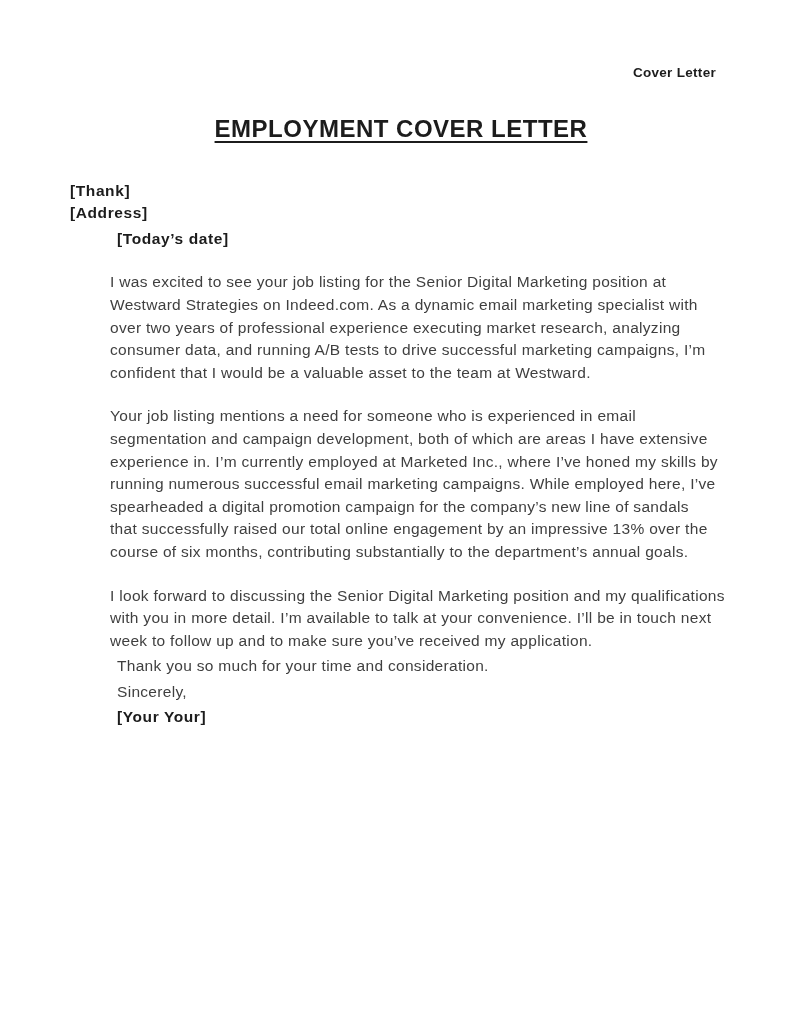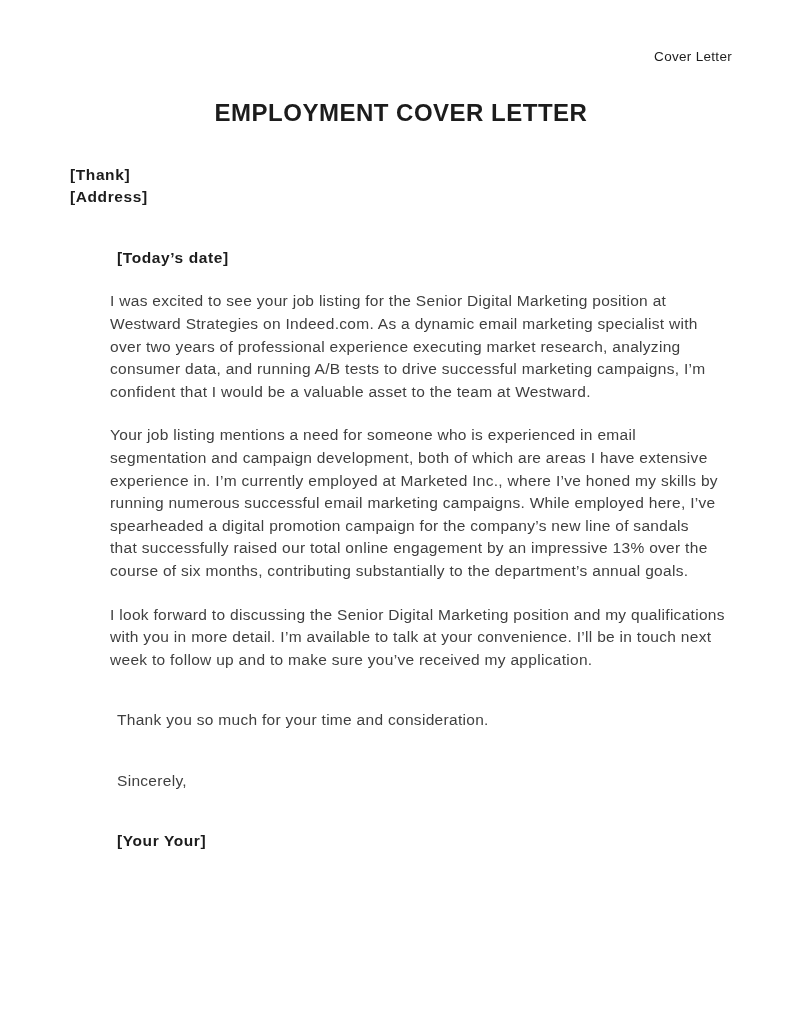--- a/index.html
+++ b/index.html
@@ -14,51 +14,52 @@
     box-sizing: border-box;
     background: #ffffff;
     padding: 46px 68px 40px 70px;
     font-family: "Liberation Sans", "DejaVu Sans", sans-serif;
     color: #3f3f3f;
     overflow: hidden;
   }
   .header-label {
     text-align: right;
     font-size: 13.5px;
-    font-weight: normal;
+    font-weight: bold;
     color: #1c1c1c;
     letter-spacing: 0.3px;
-    margin: 0;
+    margin: 16px;
   }
   .doc-title {
     margin: 30px 0 0 0;
     text-align: center;
     font-size: 24px;
     font-weight: bold;
     color: #1c1c1c;
     letter-spacing: 0.5px;
+    text-decoration: underline;
     text-underline-offset: 4px;
     text-decoration-thickness: 2px;
   }
   .sender-block {
     margin-top: 37px;
   }
   p {
     margin: 0;
     font-size: 15.5px;
     line-height: 22.6px;
     letter-spacing: 0.3px;
   }
   .bold-line {
     font-weight: bold;
     color: #1c1c1c;
     letter-spacing: 0.6px;
   }
   .gap {
-    margin-top: 38px;
+    margin-top: 3px;
     padding-left: 47px;
   }
   .para {
     white-space: pre-line;
     margin-top: 21px;
     max-width: 672px;
     margin-left: 40px;
   }
 </style>
 </head>

